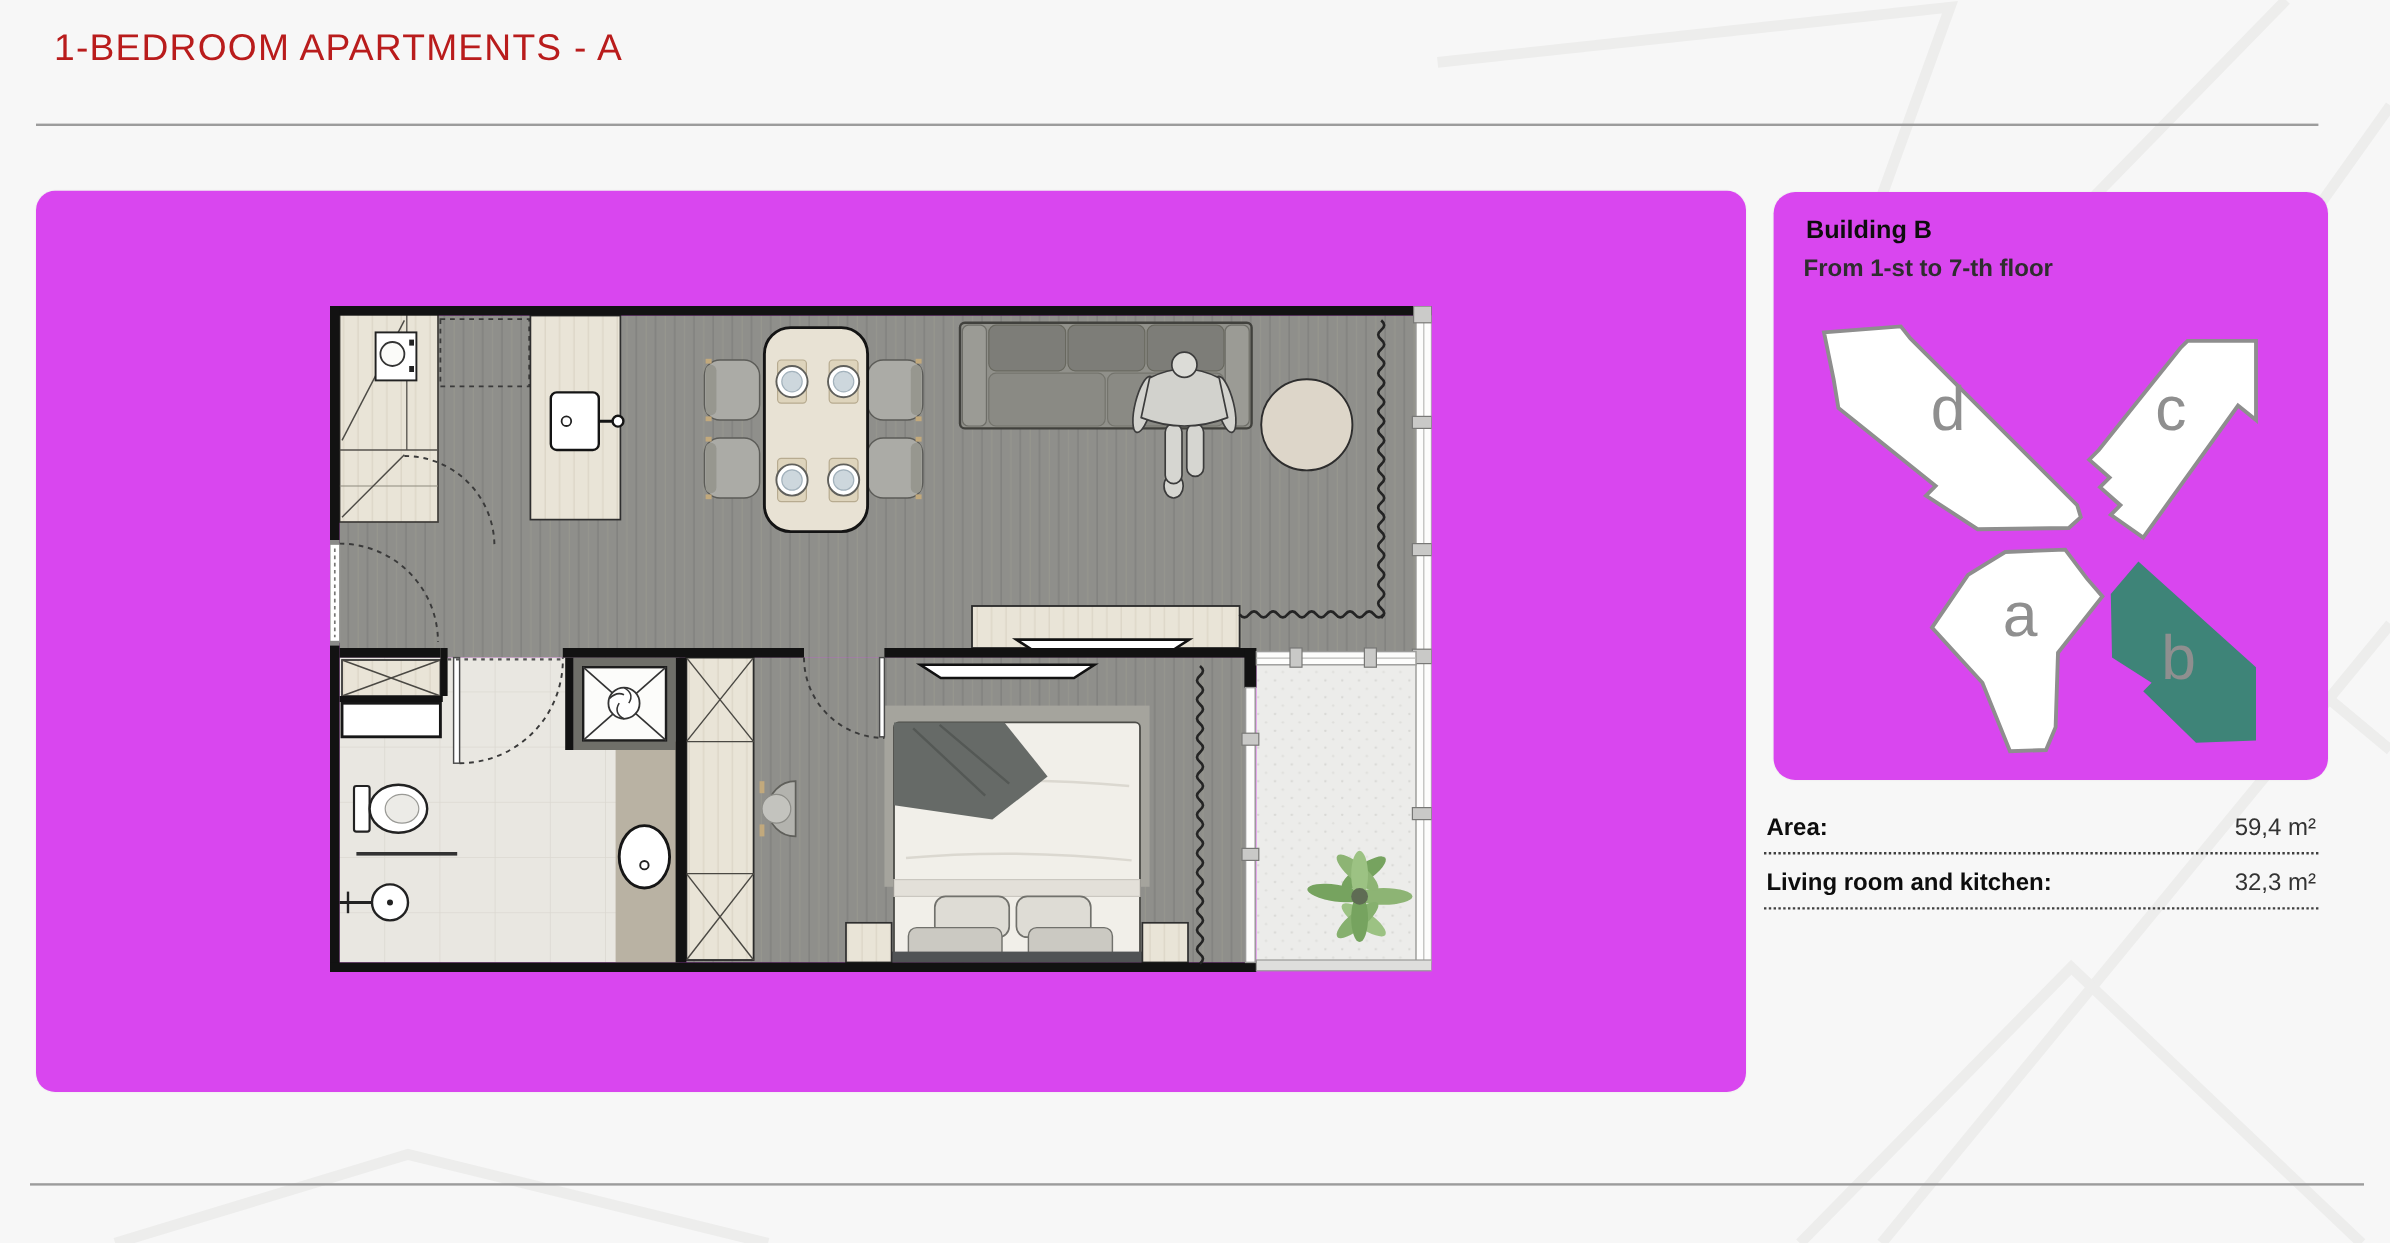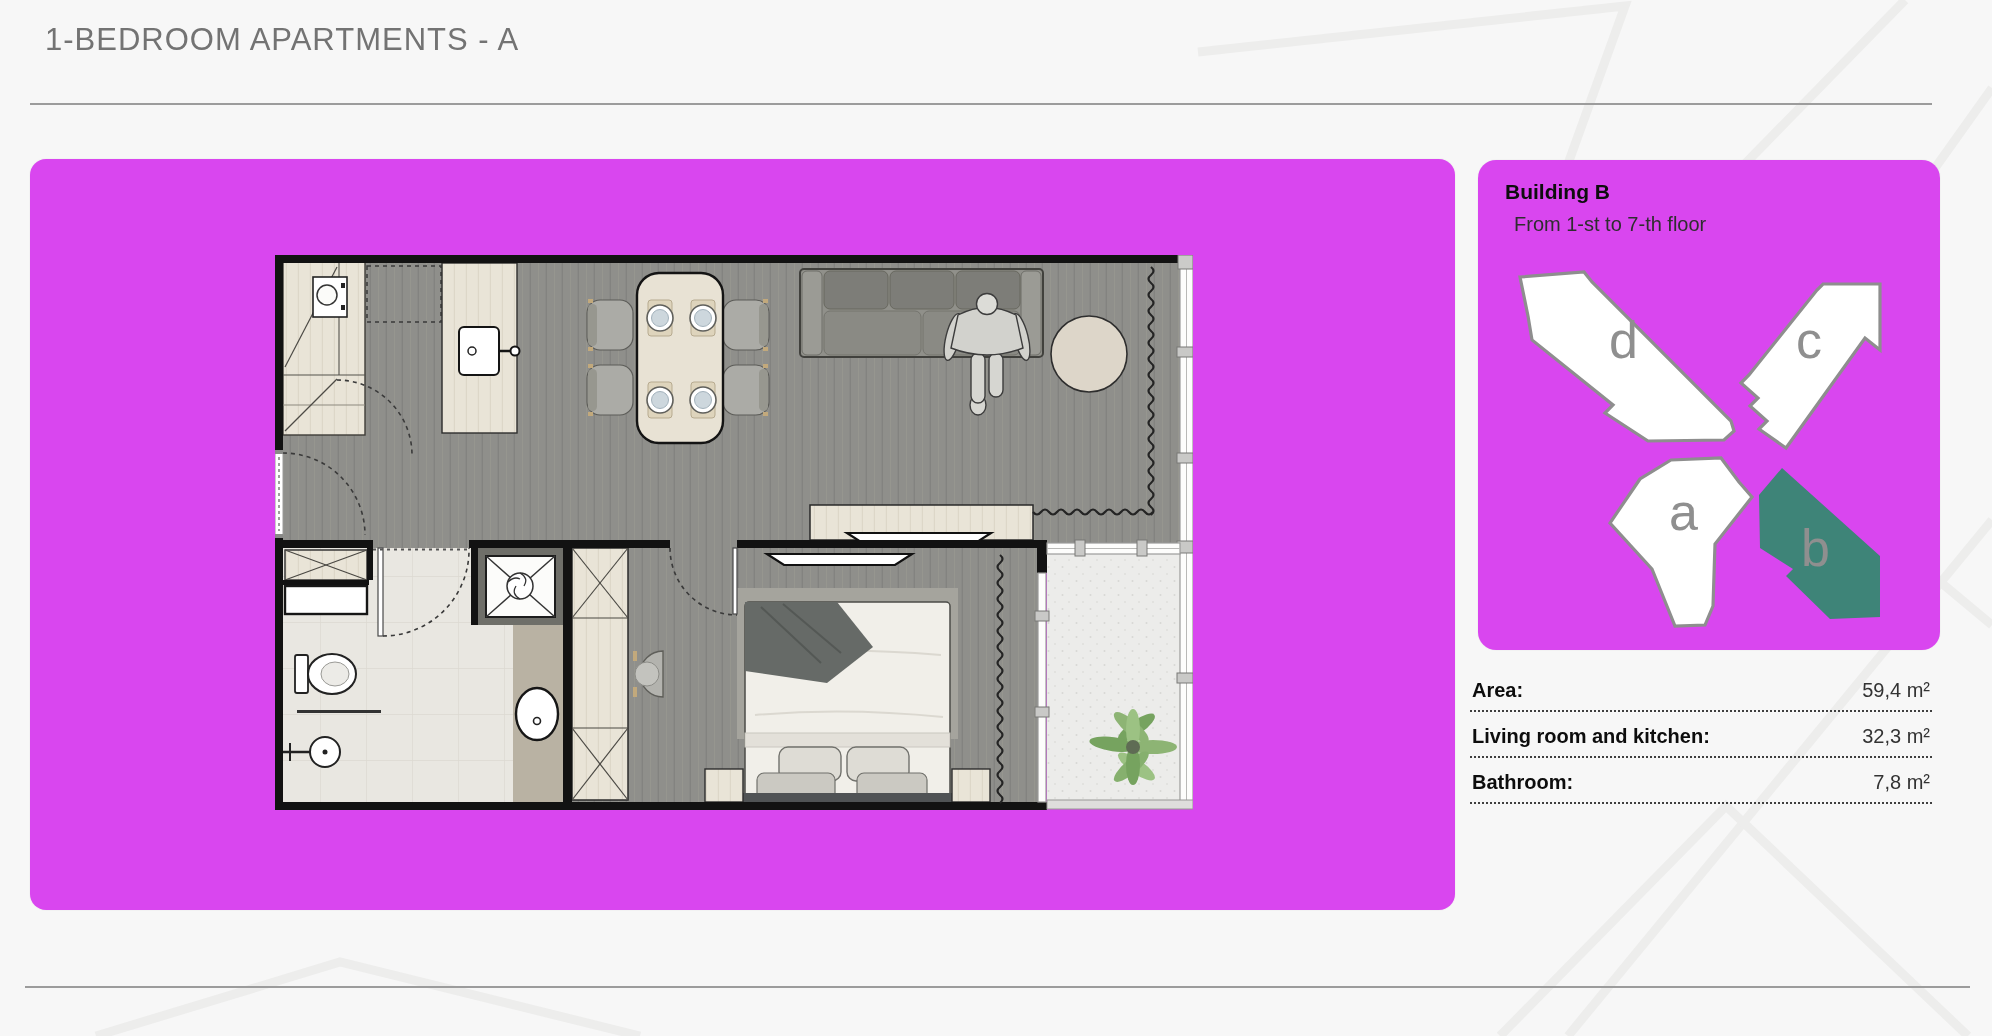--- a/index.html
+++ b/index.html
@@ -1,29 +1,29 @@
 <!DOCTYPE html>
 <html><head>
 <meta charset="utf-8">
 <style>
   html,body{margin:0;padding:0;background:#f7f7f7;}
   .page{position:relative;width:1992px;height:1036px;background:#f7f7f7;overflow:hidden;
         font-family:"Liberation Sans",sans-serif;color:#161616;}
   .bg-decor{position:absolute;left:0;top:0;}
   .page-title{position:absolute;left:45px;top:22px;margin:0;font-size:31px;font-weight:500;
-              letter-spacing:1px;color:#737373;white-space:nowrap;}
+              letter-spacing:1px;color:#b91c1c;white-space:nowrap;}
   .rule{position:absolute;height:2px;background:#9c9c9c;}
   .rule-top{left:30px;width:1902px;top:103px;}
   .rule-bottom{left:25px;width:1945px;top:986px;}
   .card{position:absolute;background:#d946ef;border-radius:16px;box-shadow:0 0 0 1px rgba(0,0,0,.02);}
   .plan-card{left:30px;top:159px;width:1425px;height:751px;}
   .plan-svg{position:absolute;left:245px;top:96px;}
   .building-card{left:1478px;top:160px;width:462px;height:490px;border-radius:18px;}
   .building-name{position:absolute;left:27px;top:20px;font-size:21px;font-weight:700;color:#0d0d0d;}
-  .building-floors{position:absolute;left:36px;top:53px;font-size:20px;font-weight:400;color:#2e2e2e;}
+  .building-floors{position:absolute;left:25px;top:53px;font-size:20px;font-weight:700;color:#2e2e2e;}
   .building-svg{position:absolute;left:31px;top:98px;}
   .building-svg text{font-family:"Liberation Sans",sans-serif;font-size:52px;fill:#8f8f8f;}
   .details{position:absolute;left:1470px;top:666px;width:462px;}
   .drow{display:flex;justify-content:space-between;align-items:baseline;
         padding:13px 2px 8px 2px;border-bottom:2px dotted #3f3f3f;}
   .dlabel{font-size:20px;font-weight:700;color:#0d0d0d;}
   .dvalue{font-size:20px;font-weight:400;color:#333333;text-align:center;}
 </style>
 </head>
 <body>
@@ -340,19 +340,15 @@
 
   <div class="details">
     <div class="drow">
       <span class="dlabel">Area:</span>
       <span class="dvalue">59,4 m²</span>
     </div>
     <div class="drow">
       <span class="dlabel">Living room and kitchen:</span>
       <span class="dvalue">32,3 m²</span>
     </div>
-    <div class="drow">
-      <span class="dlabel">Bathroom:</span>
-      <span class="dvalue">7,8 m²</span>
-    </div>
   </div>
 
 </div>
 
 </body></html>

